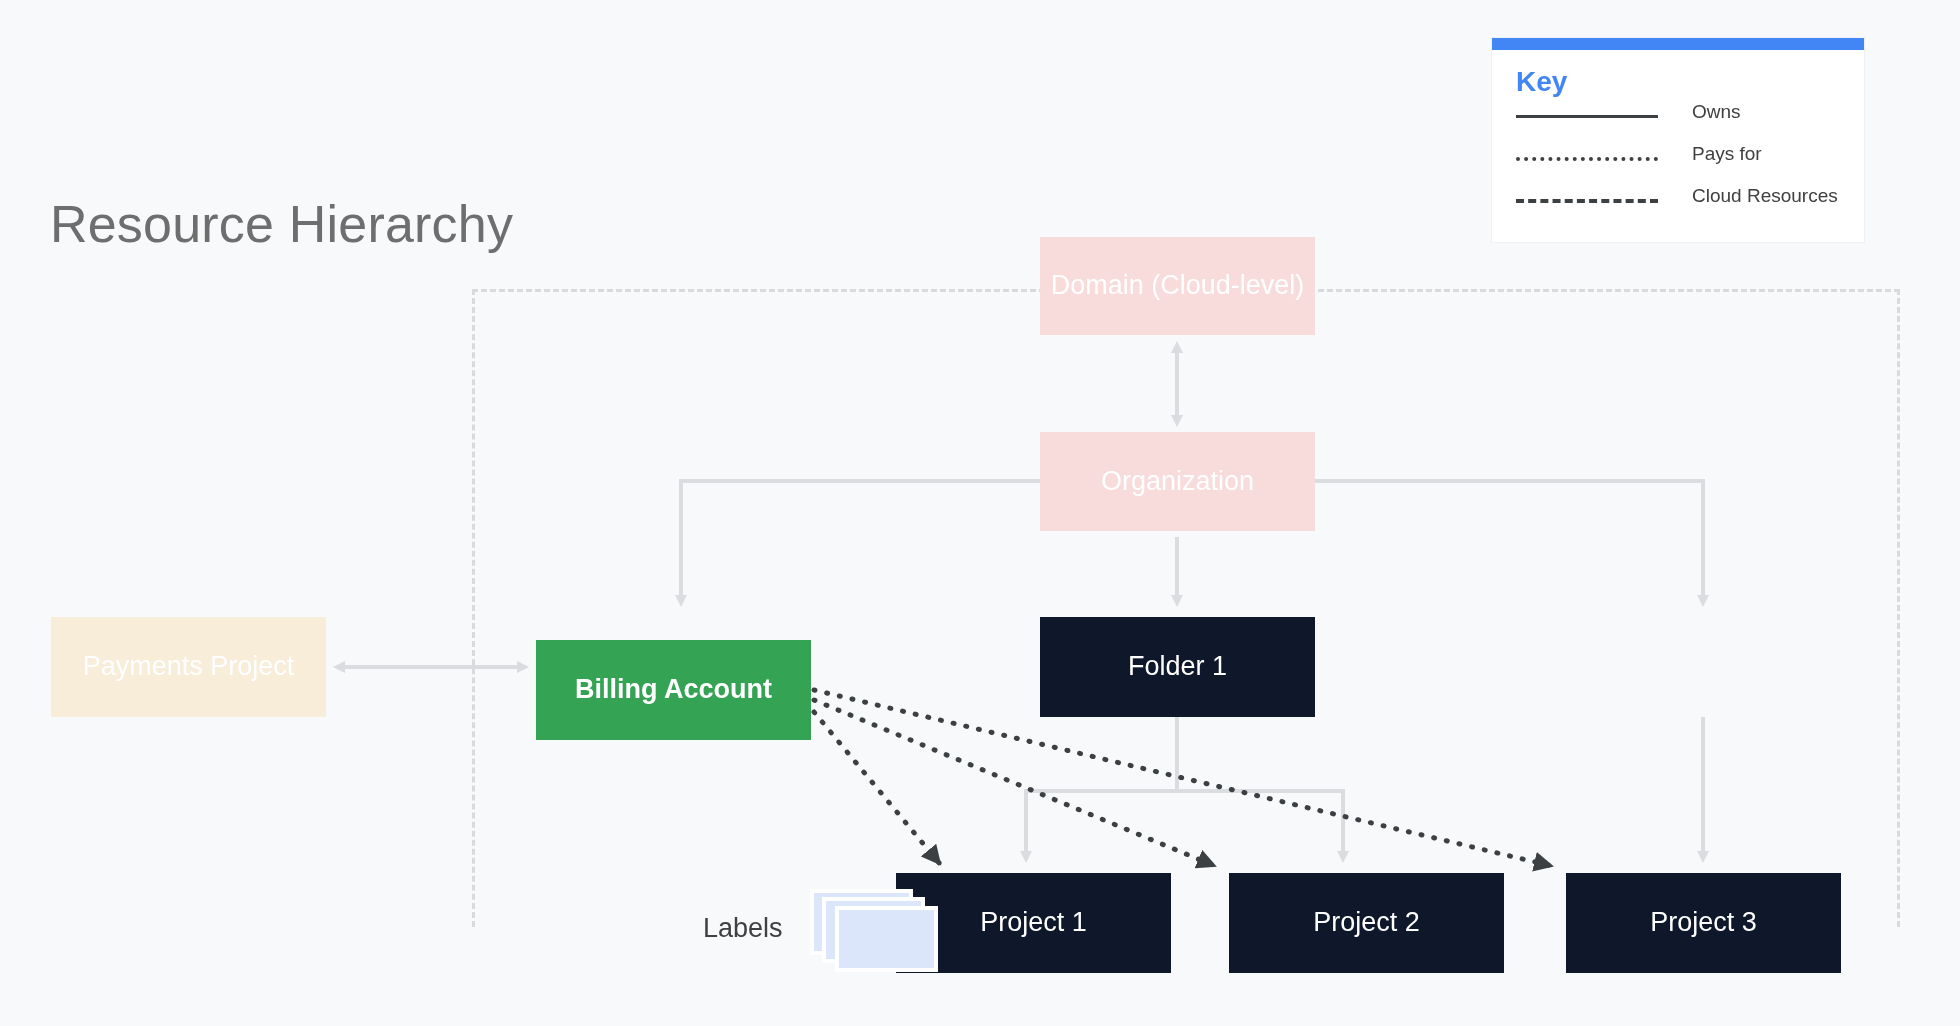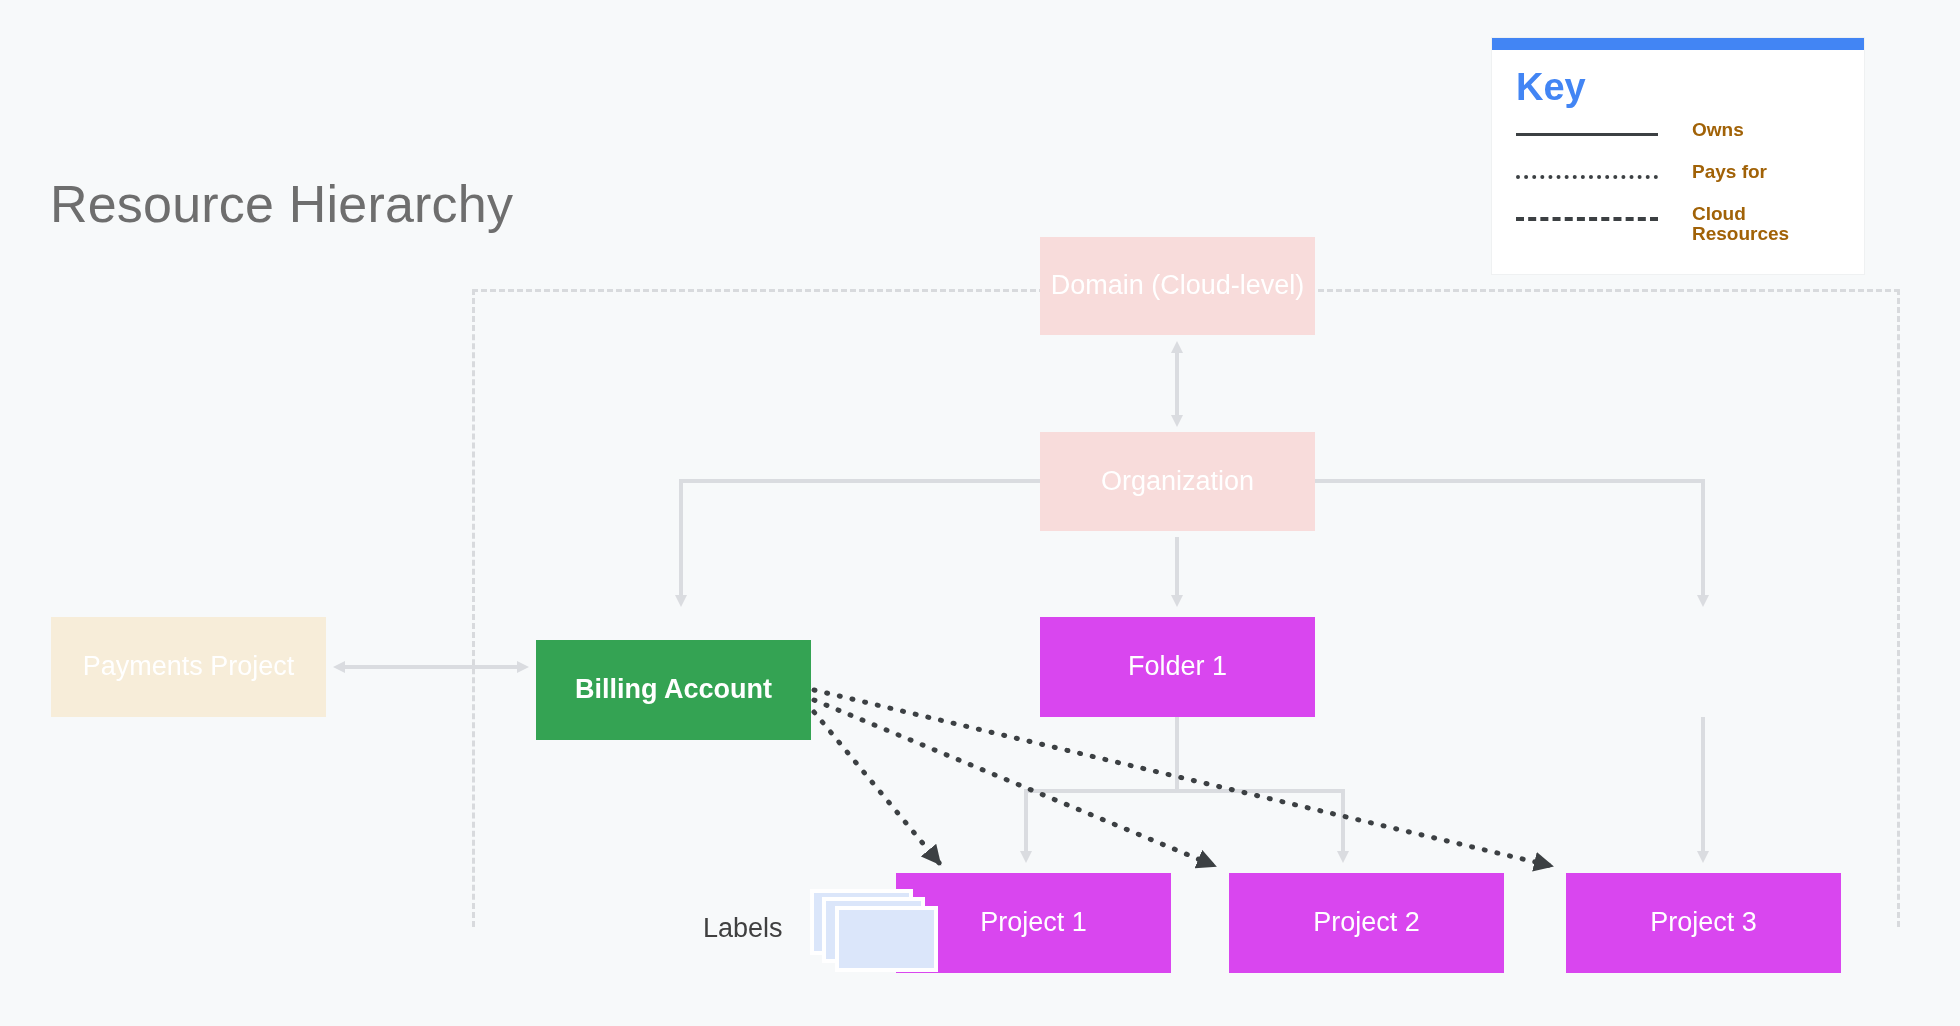--- a/index.html
+++ b/index.html
@@ -16,21 +16,21 @@
     width: 1960px;
     height: 1026px;
     background: #f7f9fa;
     overflow: hidden;
   }
 
   
   #page-title {
     position: absolute;
     left: 50px;
-    top: 174px;
+    top: 194px;
     font-size: 52px;
     font-weight: 400;
     color: #6e6e6e;
     letter-spacing: 0.2px;
     white-space: nowrap;
   }
 
   
   #key-card {
     position: absolute;
@@ -44,24 +44,24 @@
     height: 12px;
     background: #4285f4;
     width: 100%;
   }
   #key-body {
     padding: 18px 24px 14px 24px;
     position: relative;
   }
   #key-heading {
     color: #4285f4;
-    font-size: 38px;
+    font-size: 28px;
     font-weight: 700;
     line-height: 1;
-    margin-bottom: 14px;
+    margin-bottom: 6px;
   }
   .key-row {
     display: flex;
     align-items: flex-start;
     margin-bottom: 16px;
     min-height: 26px;
   }
   .key-sample {
     width: 142px;
     flex: 0 0 142px;
@@ -76,22 +76,22 @@
     right: 0;
     top: 9px;
     border-top-width: 3px;
     border-top-color: #3c4043;
   }
   .key-sample.solid::before  { border-top-style: solid; }
   .key-sample.dotted::before { border-top-style: dotted; border-top-width: 4px; }
   .key-sample.dashed::before { border-top-style: dashed; border-top-width: 4px; }
   .key-label {
     font-size: 19px;
-    font-weight: 700;
-    color: #a16207;
+    font-weight: 400;
+    color: #404040;
     line-height: 1.05;
     padding-left: 34px;
     max-width: 150px;
   }
 
   
   #cloud-boundary {
     position: absolute;
     left: 472px;
     top: 289px;
@@ -119,21 +119,21 @@
     justify-content: center;
     box-sizing: border-box;
     font-size: 27px;
     color: #ffffff;
     text-align: center;
     line-height: 1.15;
     z-index: 5;
     padding: 1px 10px;
   }
   .node.pink  { background: #f8dcdb; }
-  .node.blue  { background: #d946ef; }
+  .node.blue  { background: #0f172a; }
   .node.green { background: #34a353; font-weight: 700; }
   .node.cream { background: #f7edd9; }
 
   #node-domain       { left: 1040px; top: 237px; width: 275px; height: 98px; }
   #node-organization { left: 1040px; top: 432px; width: 275px; height: 99px; }
   #node-billing      { left: 536px;  top: 617px; width: 275px; height: 100px; margin-top: 23px; }
   #node-folder1      { left: 1040px; top: 617px; width: 275px; height: 100px; }
   #node-folder2      { left: 1566px; top: 617px; width: 275px; height: 100px; }
   #node-payments     { left: 51px;   top: 617px; width: 275px; height: 100px; }
   #node-project1     { left: 896px;  top: 873px; width: 275px; height: 100px; }

